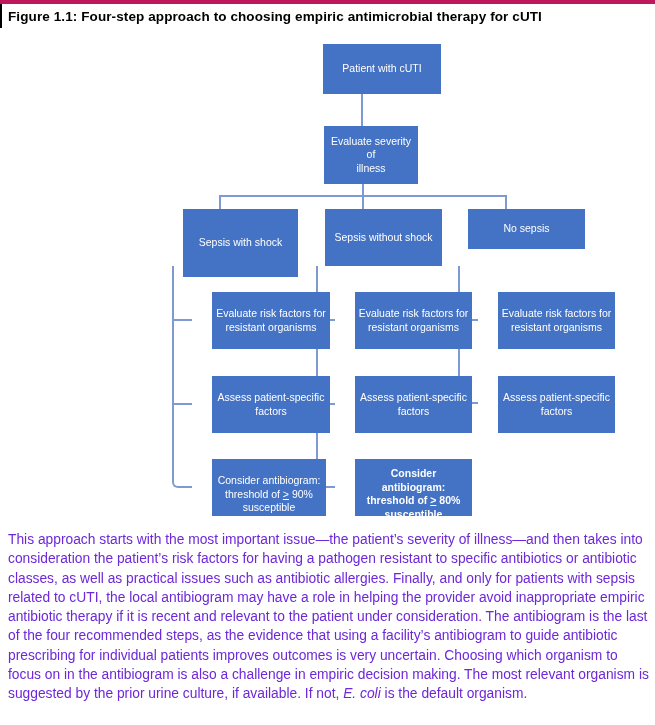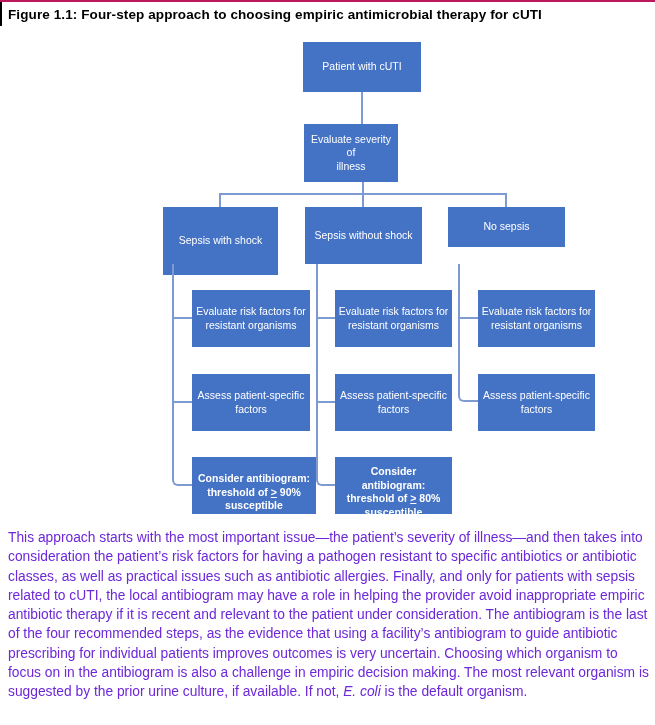--- a/index.html
+++ b/index.html
@@ -3,21 +3,21 @@
 <meta charset="utf-8">
 <style>
   html, body { margin: 0; padding: 0; background: #ffffff; }
   .page {
     position: relative;
     width: 655px;
     height: 725px;
     background: #ffffff;
     font-family: "Liberation Sans", sans-serif;
     overflow: hidden;
-    border-top: 2px solid #be185d;
+    border-top: 4px solid #be185d;
     box-sizing: border-box;
   }
   .frame-left-stub {
     position: absolute;
     left: 0; top: 0;
     width: 2px; height: 24px;
     background: #000000;
   }
   .fig-title {
     position: absolute;
@@ -34,20 +34,21 @@
     color: #ffffff;
     display: flex;
     align-items: center;
     justify-content: center;
     text-align: center;
     font-size: 10.5px;
     line-height: 1.3;
     padding: 9px 3px;
     box-sizing: border-box;
     white-space: pre-line;
+    margin-left: 20px;
   }
   .node .inner { width: 100%; }
   .geq { text-decoration: underline; }
   .conn {
     position: absolute;
     background: #7D9BD2;
   }
   .elbow {
     position: absolute;
     border-left: 2px solid #7D9BD2;
@@ -111,21 +112,21 @@
   <div class="node" style="left:478px; top:288px; width:117px; height:57px;">Evaluate risk factors for
 resistant organisms</div>
 
   <div class="node" style="left:192px; top:372px; width:118px; height:57px;">Assess patient-specific
 factors</div>
   <div class="node" style="left:335px; top:372px; width:117px; height:57px;">Assess patient-specific
 factors</div>
   <div class="node" style="left:478px; top:372px; width:117px; height:57px;">Assess patient-specific
 factors</div>
 
-  <div class="node" style="left:192px; top:455px; width:124px; height:57px;font-weight:bold;">
+  <div class="node" style="left:192px; top:455px; width:114px; height:57px;">
     <div class="inner">
       <span>Consider antibiogram:</span>
       <span>threshold of </span><span class="geq">&gt;</span><span> 90%</span>
       <span>susceptible</span>
     </div>
   </div>
   <div class="node" style="left:335px; top:455px; width:117px; height:57px;font-weight:bold;">
     <div class="inner">
       <span>Consider antibiogram:</span>
       <span>threshold of </span><span class="geq">&gt;</span><span> 80%</span>

